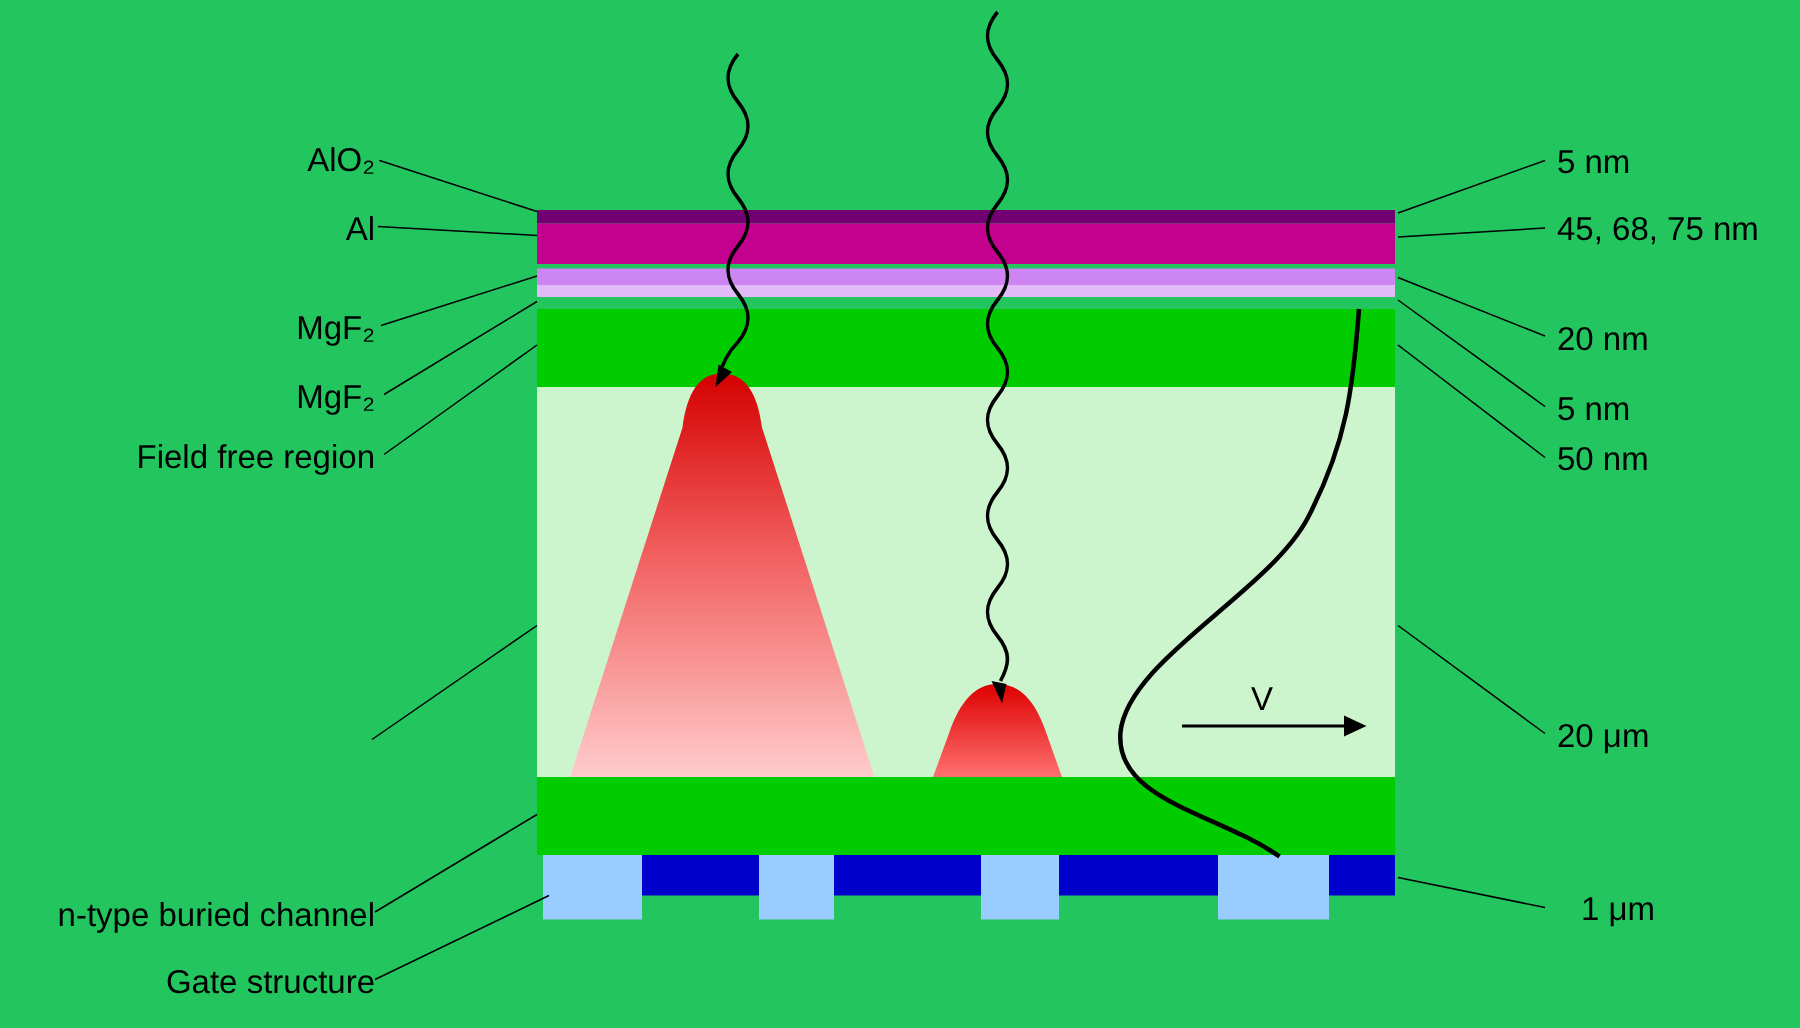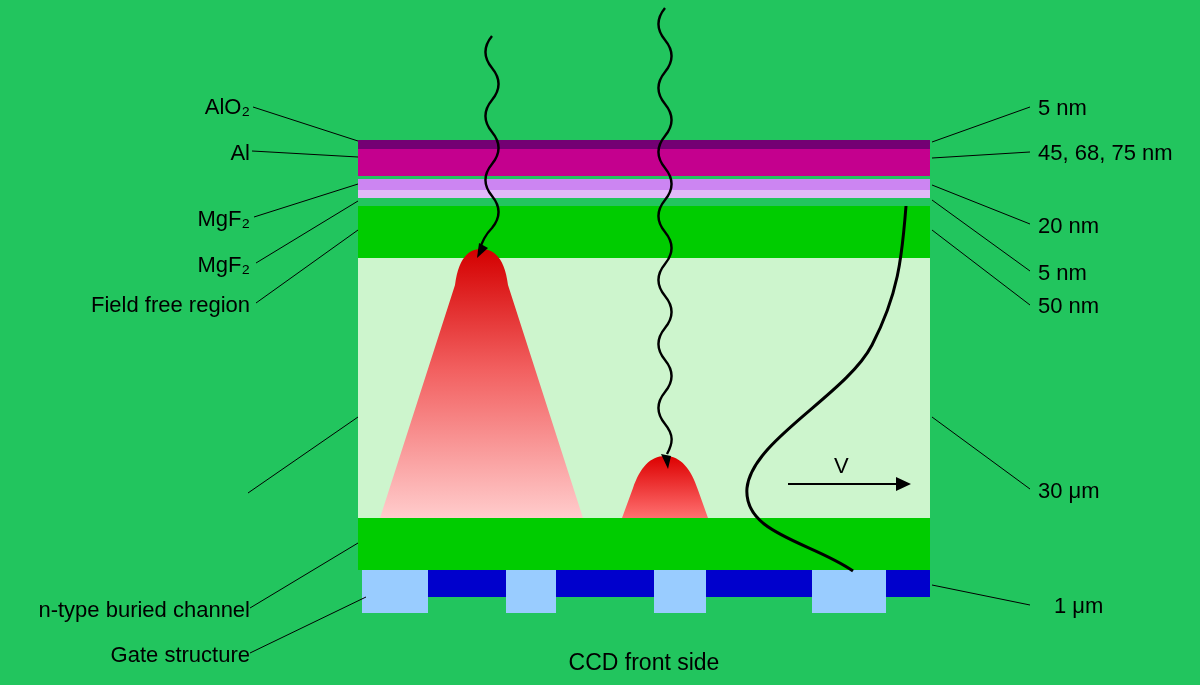--- a/index.html
+++ b/index.html
@@ -105,19 +105,18 @@
   <div class="lbl" style="right:950px; top:252px;">MgF₂</div>
   <div class="lbl" style="right:950px; top:292px;">Field free region</div>
   <div class="lbl" style="right:950px; top:642px;">Gate structure</div>
   <div class="lbl" style="right:950px; top:597px;">n-type buried channel</div>
 
   <div class="lbl" style="left:1038px; top:95px;">5 nm</div>
   <div class="lbl" style="left:1038px; top:140px;">45, 68, 75 nm</div>
   <div class="lbl" style="left:1038px; top:213px;">20 nm</div>
   <div class="lbl" style="left:1038px; top:260px;">5 nm</div>
   <div class="lbl" style="left:1038px; top:293px;">50 nm</div>
-  <div class="lbl" style="left:1038px; top:478px;">30 μm</div>
+  <div class="lbl" style="left:1038px; top:478px;">20 μm</div>
   <div class="lbl" style="left:1038px; top:593px;margin-left:16px;">1 μm</div>
 
   <div class="vlabel" style="left:834px; top:453px;">V</div>
-  <div class="caption" style="left:358px; width:572px; top:649px;">CCD front side</div>
 
 </div>
 
 </body></html>

